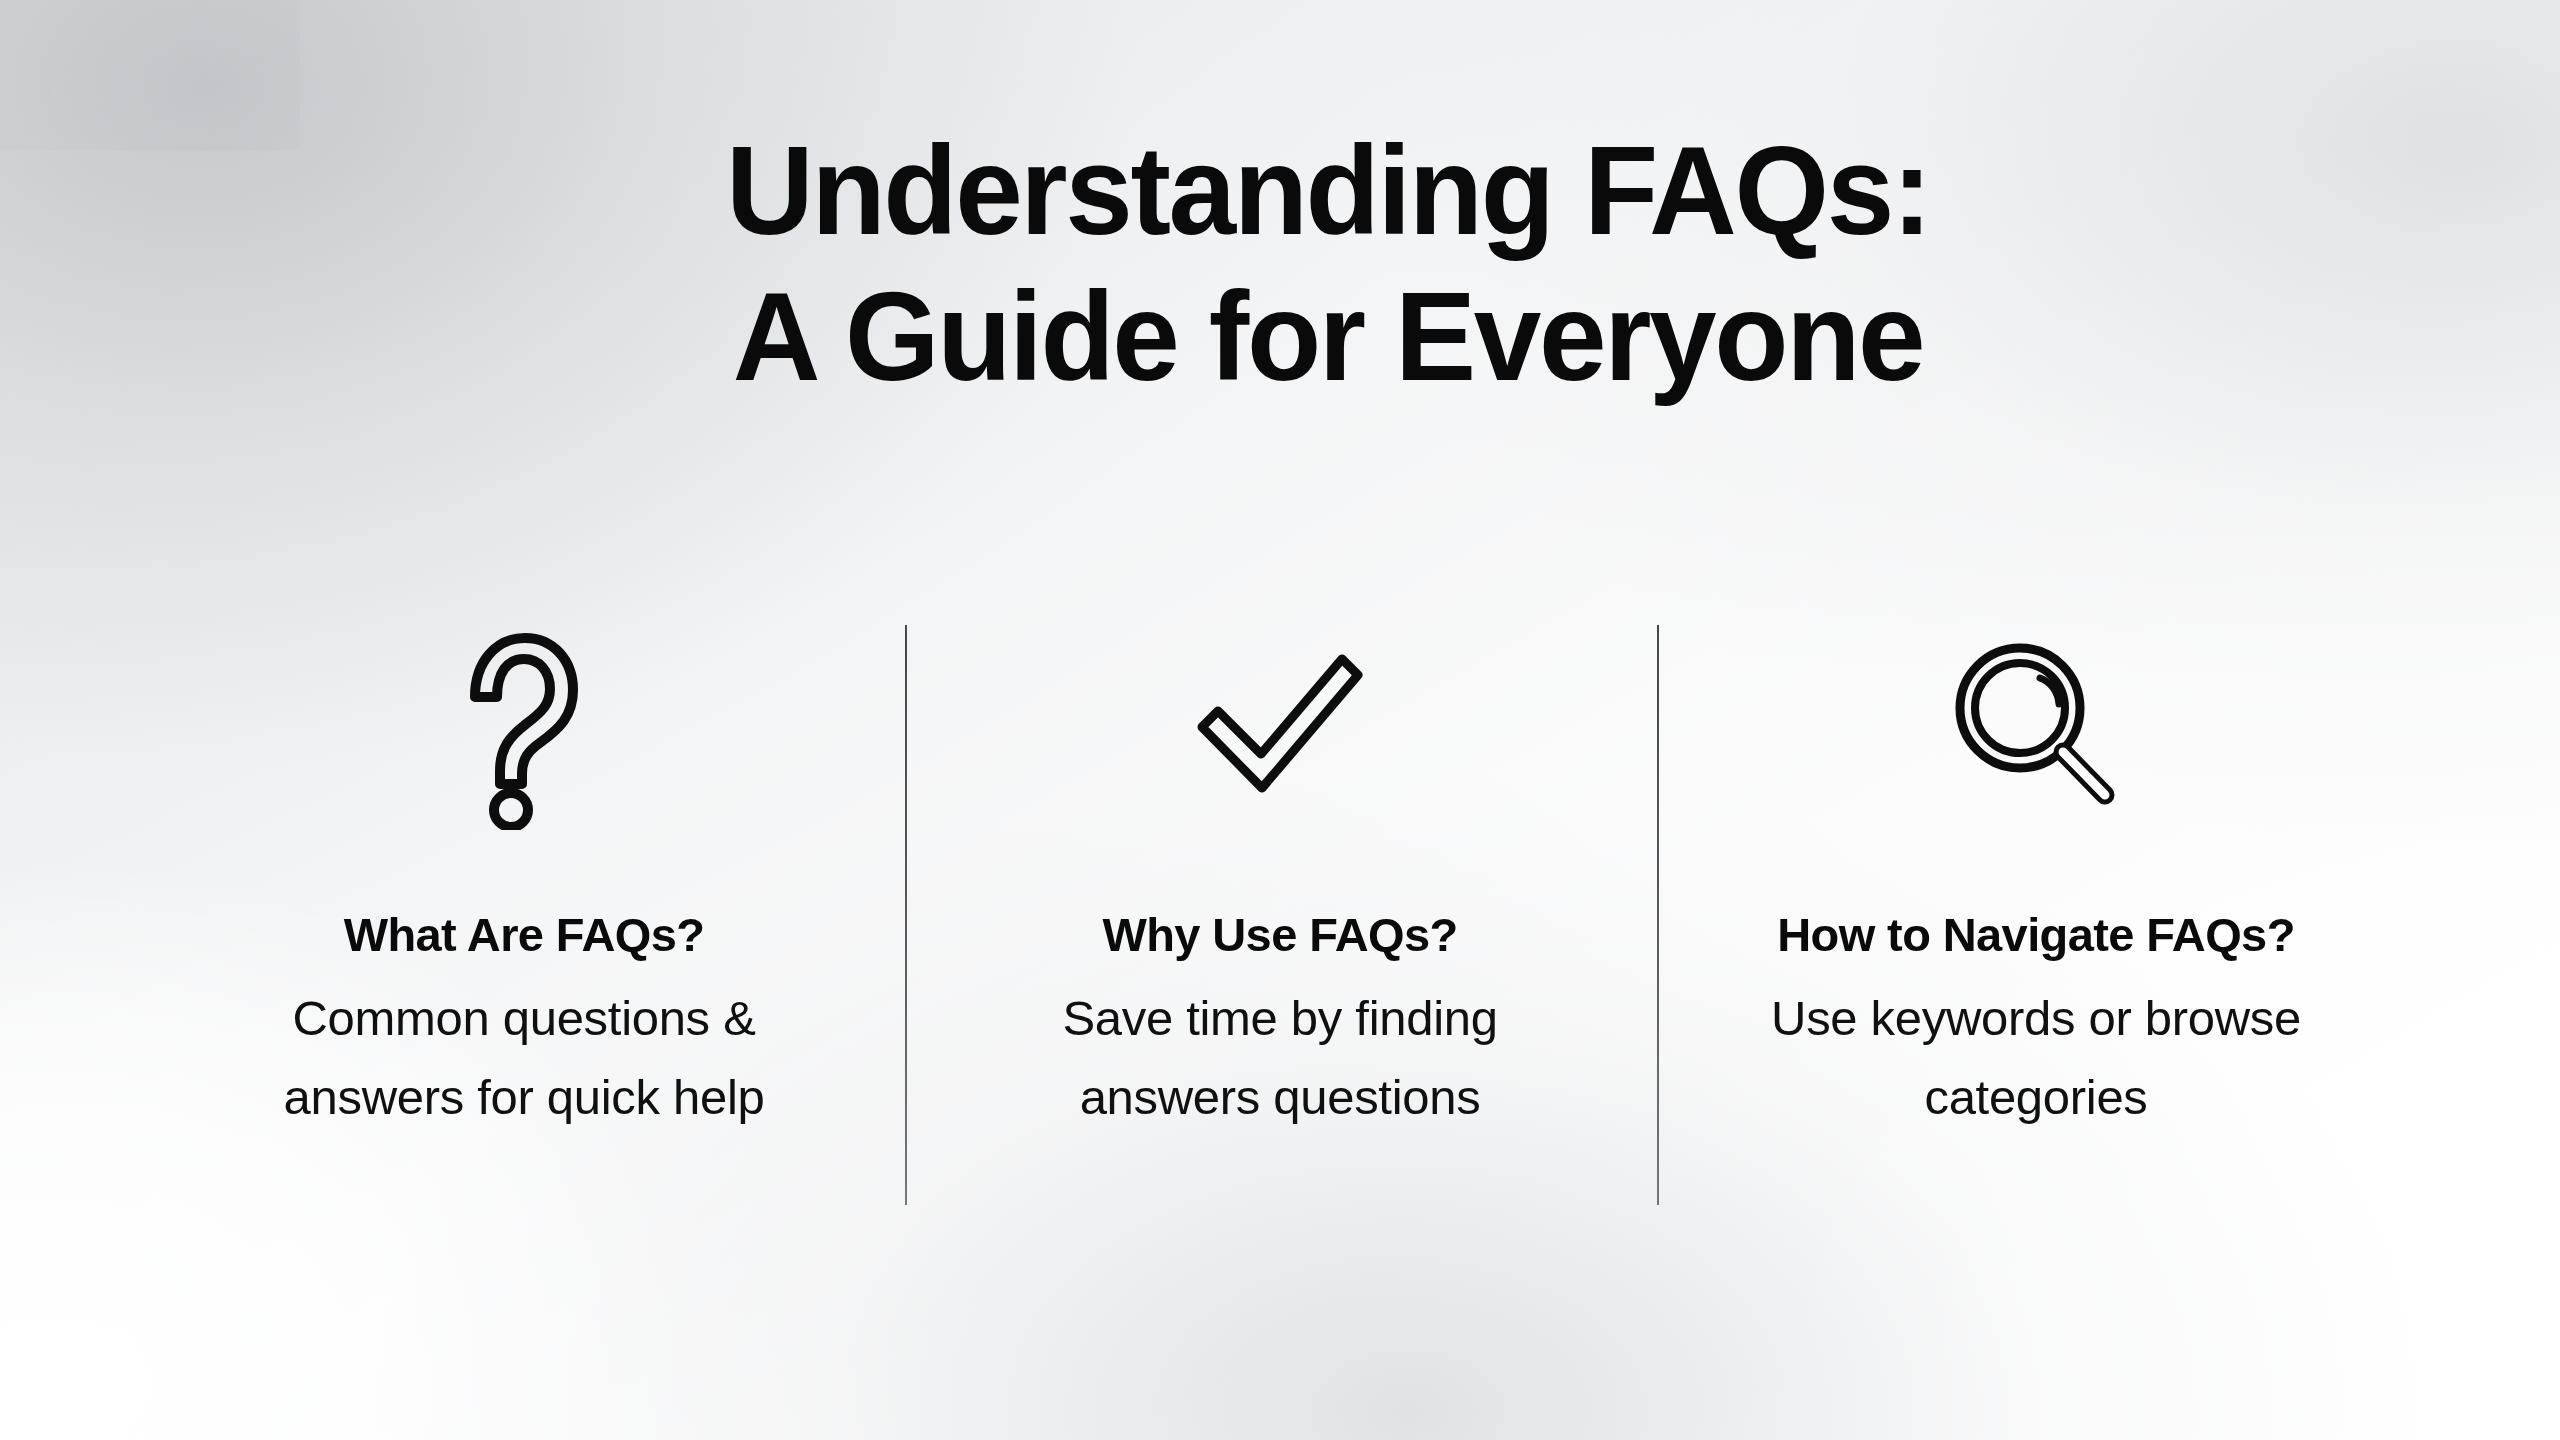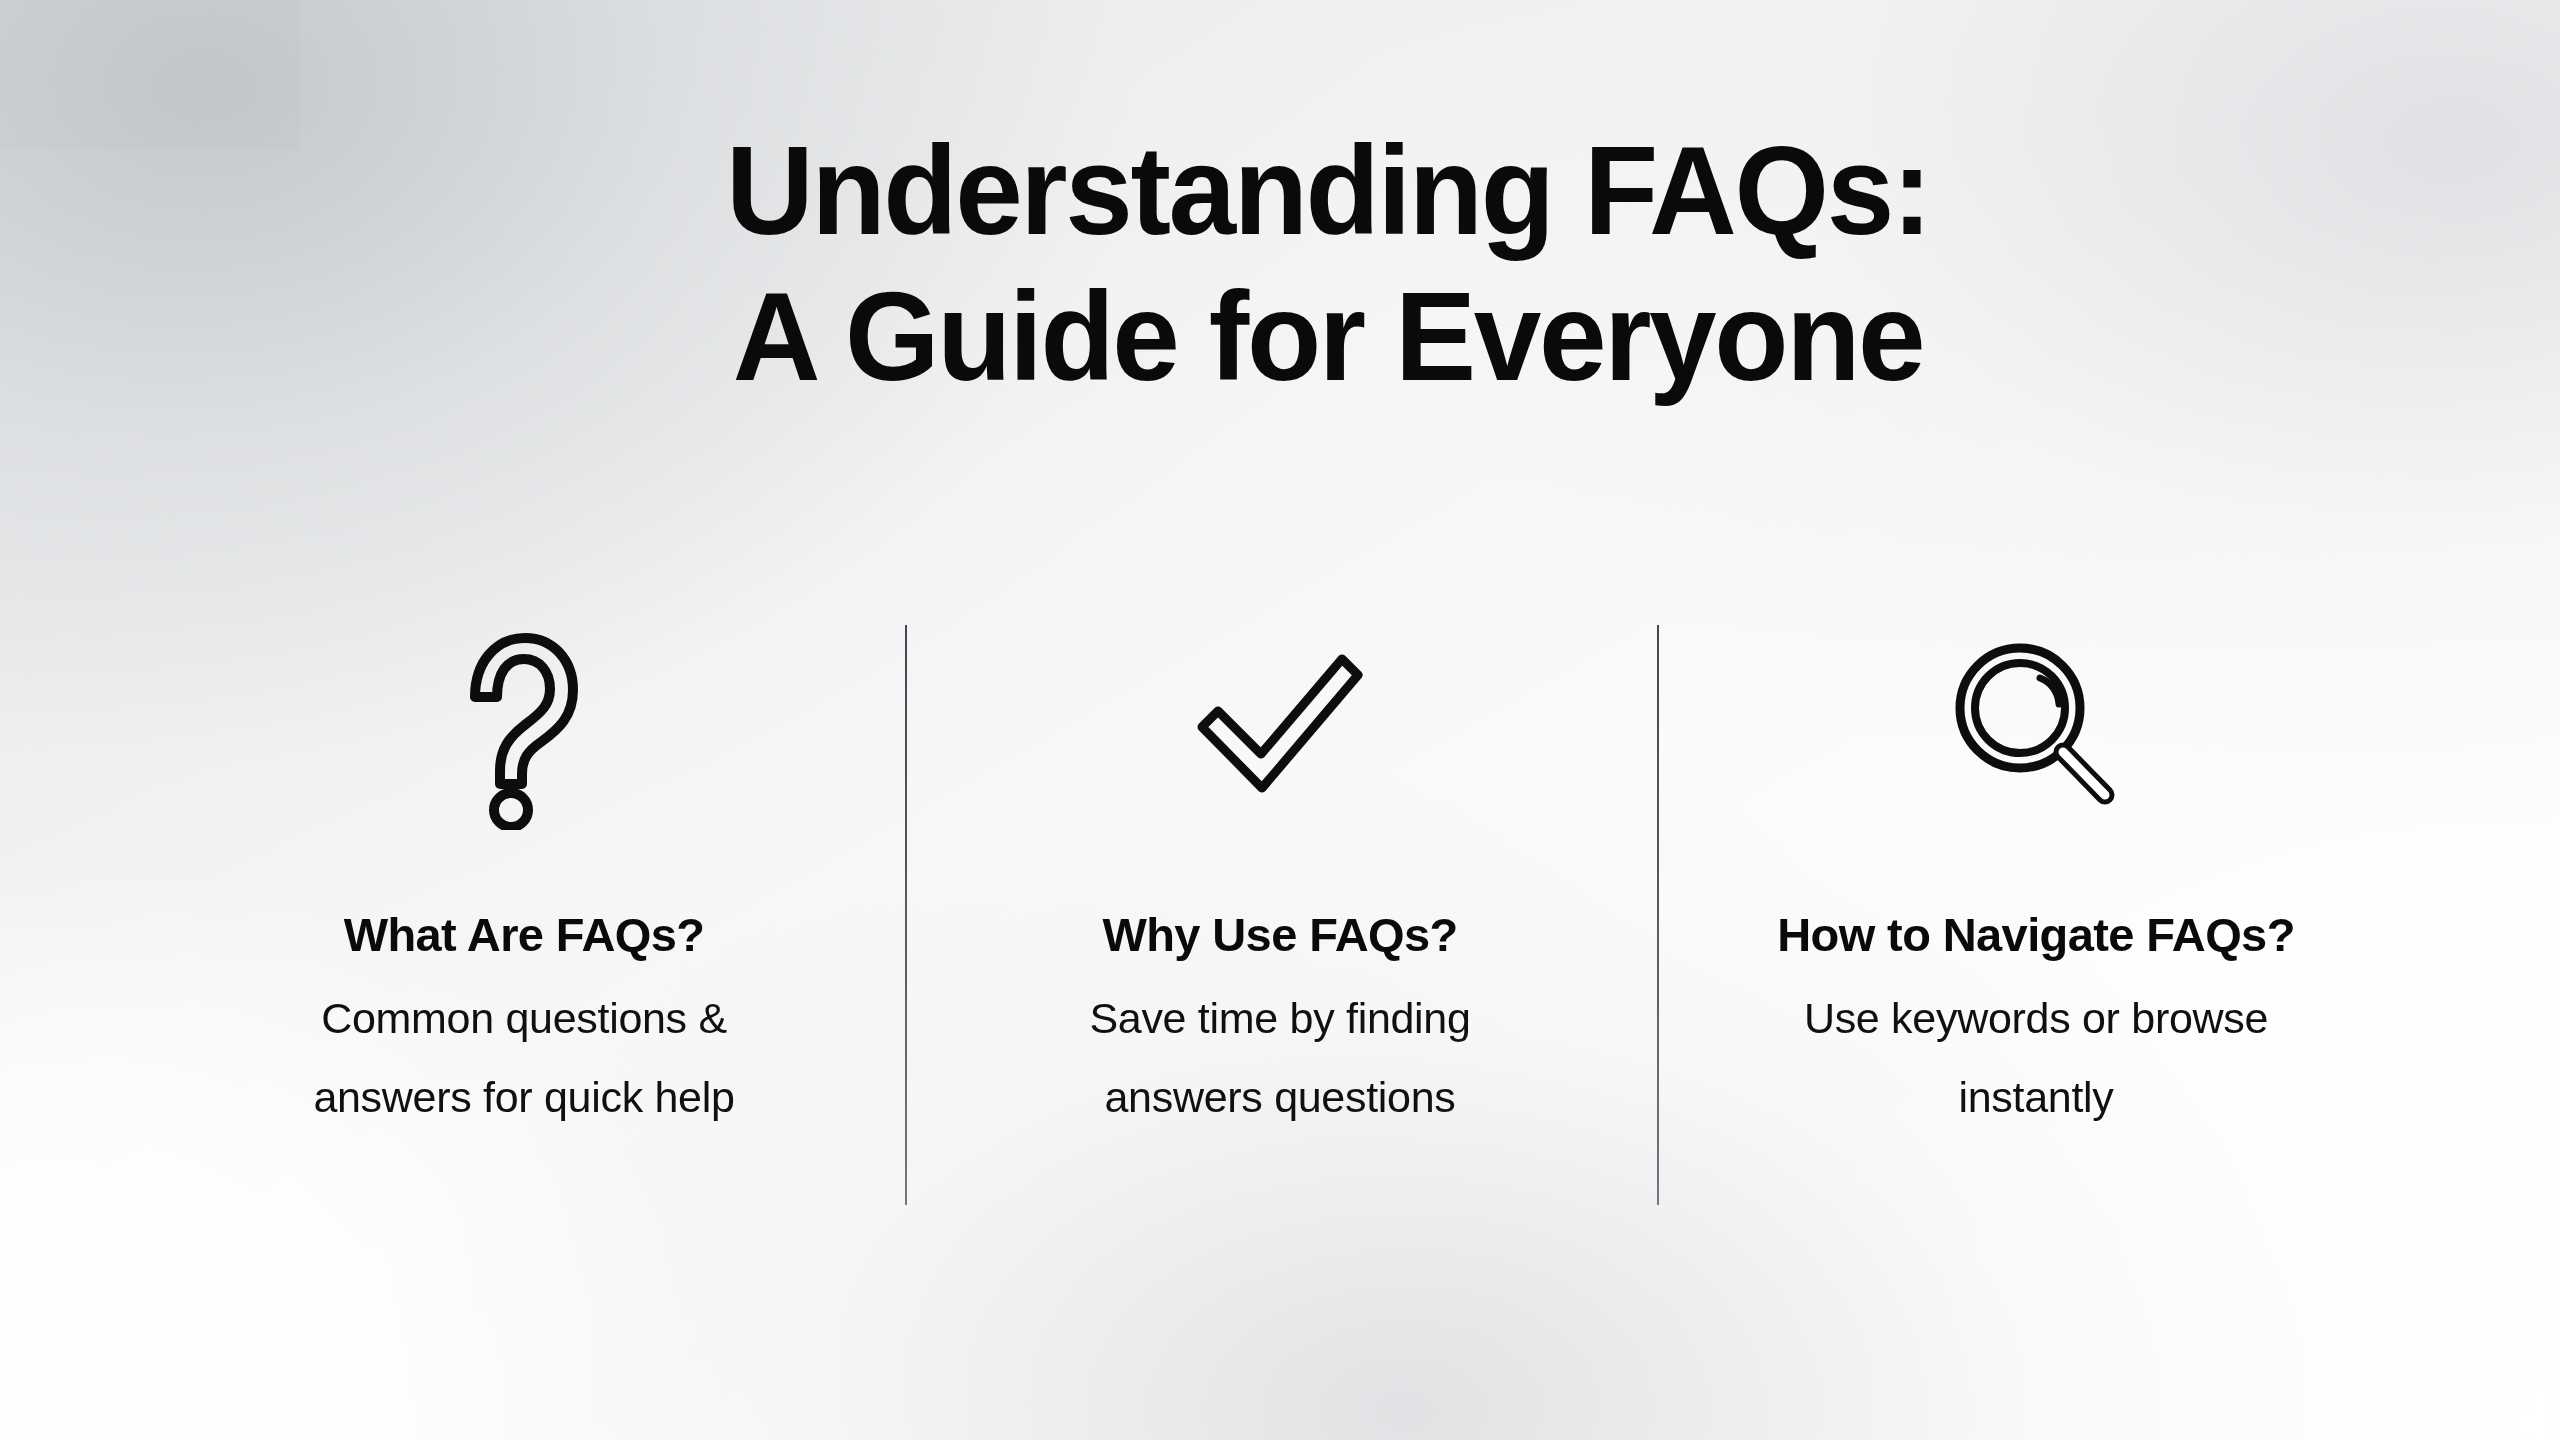--- a/index.html
+++ b/index.html
@@ -99,21 +99,21 @@
     font-size: 47px;
     line-height: 56px;
     letter-spacing: -0.6px;
     color: #0a0a0a;
     white-space: nowrap;
   }
   .col-body {
     margin-top: 16px;
     font-family: "Liberation Sans", sans-serif;
     font-weight: 400;
-    font-size: 43px;
+    font-size: 49px;
     line-height: 79px;
     letter-spacing: -0.3px;
     color: #101010;
     max-width: 600px;
   }
 
   
   .divider {
     position: absolute;
     top: 625px;
@@ -186,18 +186,18 @@
           <circle cx="73" cy="70" r="60" stroke="#0d0d0d" stroke-width="9" fill="none"></circle>
           <circle cx="73" cy="70" r="45" stroke="#0d0d0d" stroke-width="8" fill="none"></circle>
           <path d="M93 40 C104 44 111 54 112 66" stroke="#0d0d0d" stroke-width="7" stroke-linecap="round" fill="none"></path>
           <path d="M116 114 L158 157" stroke="#0d0d0d" stroke-width="19" stroke-linecap="round" fill="none"></path>
           <path d="M116 114 L158 157" stroke="#ffffff" stroke-width="9" stroke-linecap="round" fill="none"></path>
         </svg>
       </div>
       <div class="col-heading">How to Navigate FAQs?</div>
       <div class="col-body">
         <div>Use keywords or browse</div>
-        <div>instantly</div>
+        <div>categories</div>
       </div>
     </div>
 
   </div>
 </div>
 
 </body></html>

